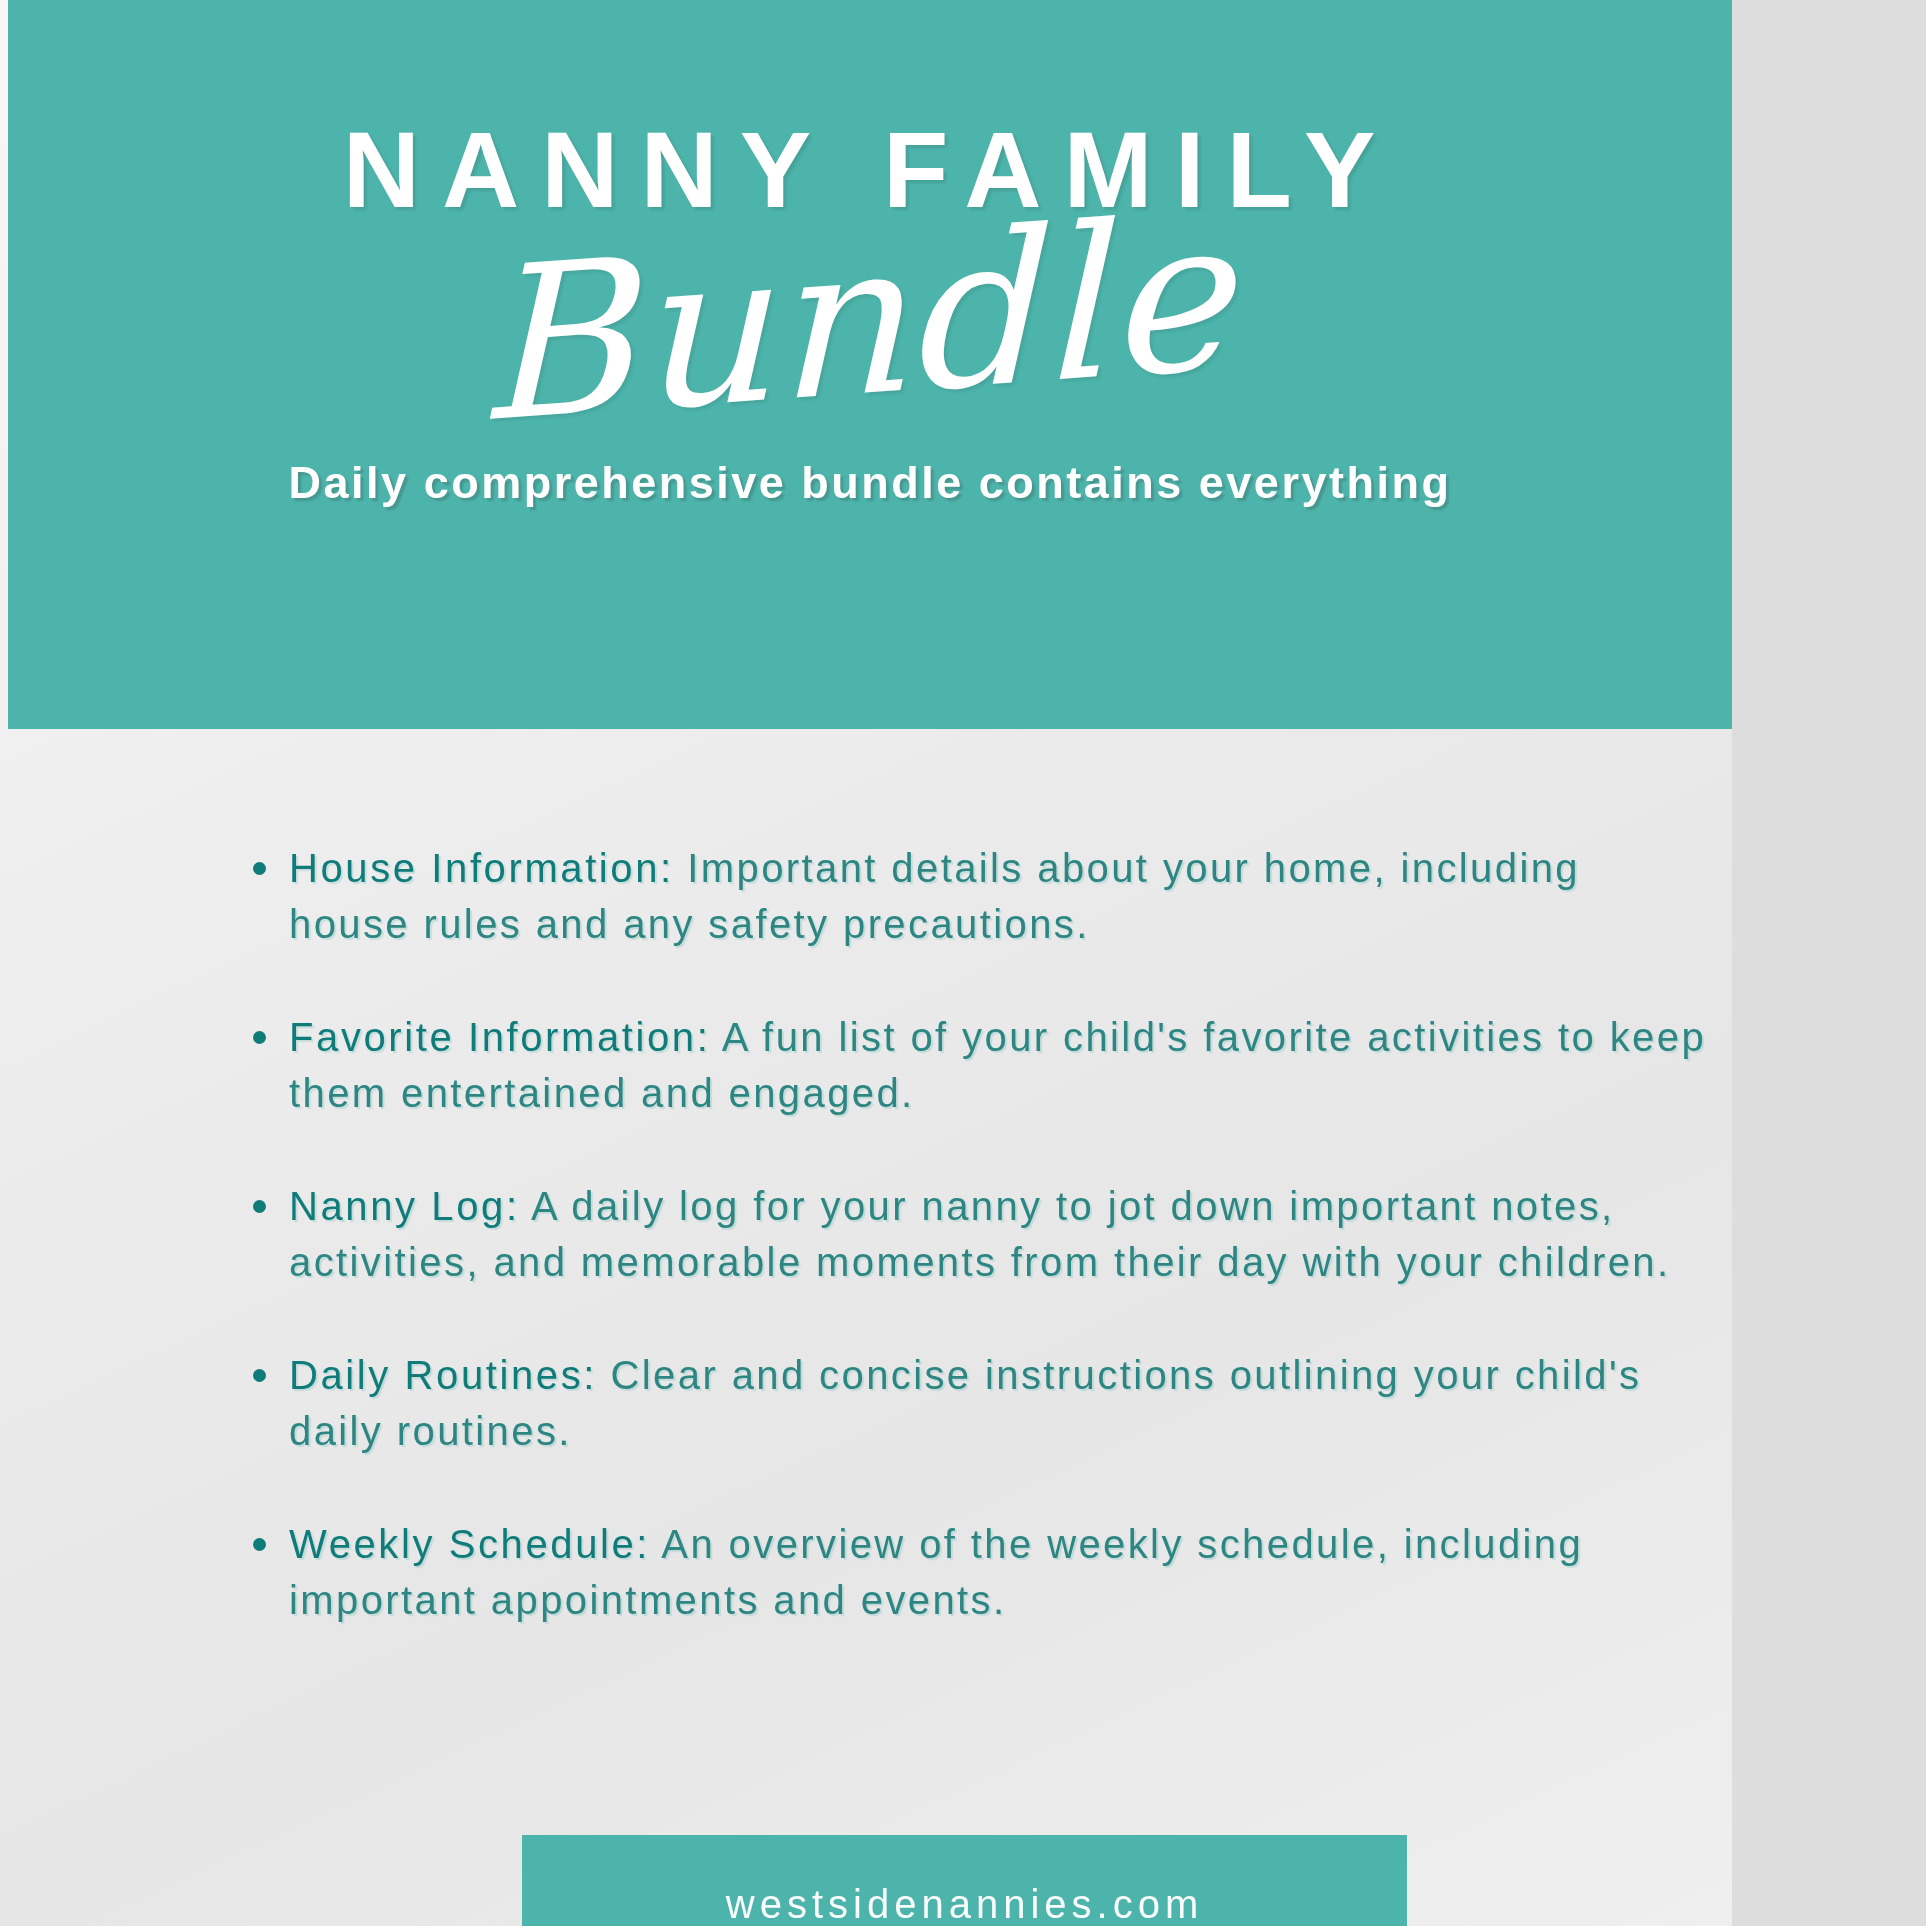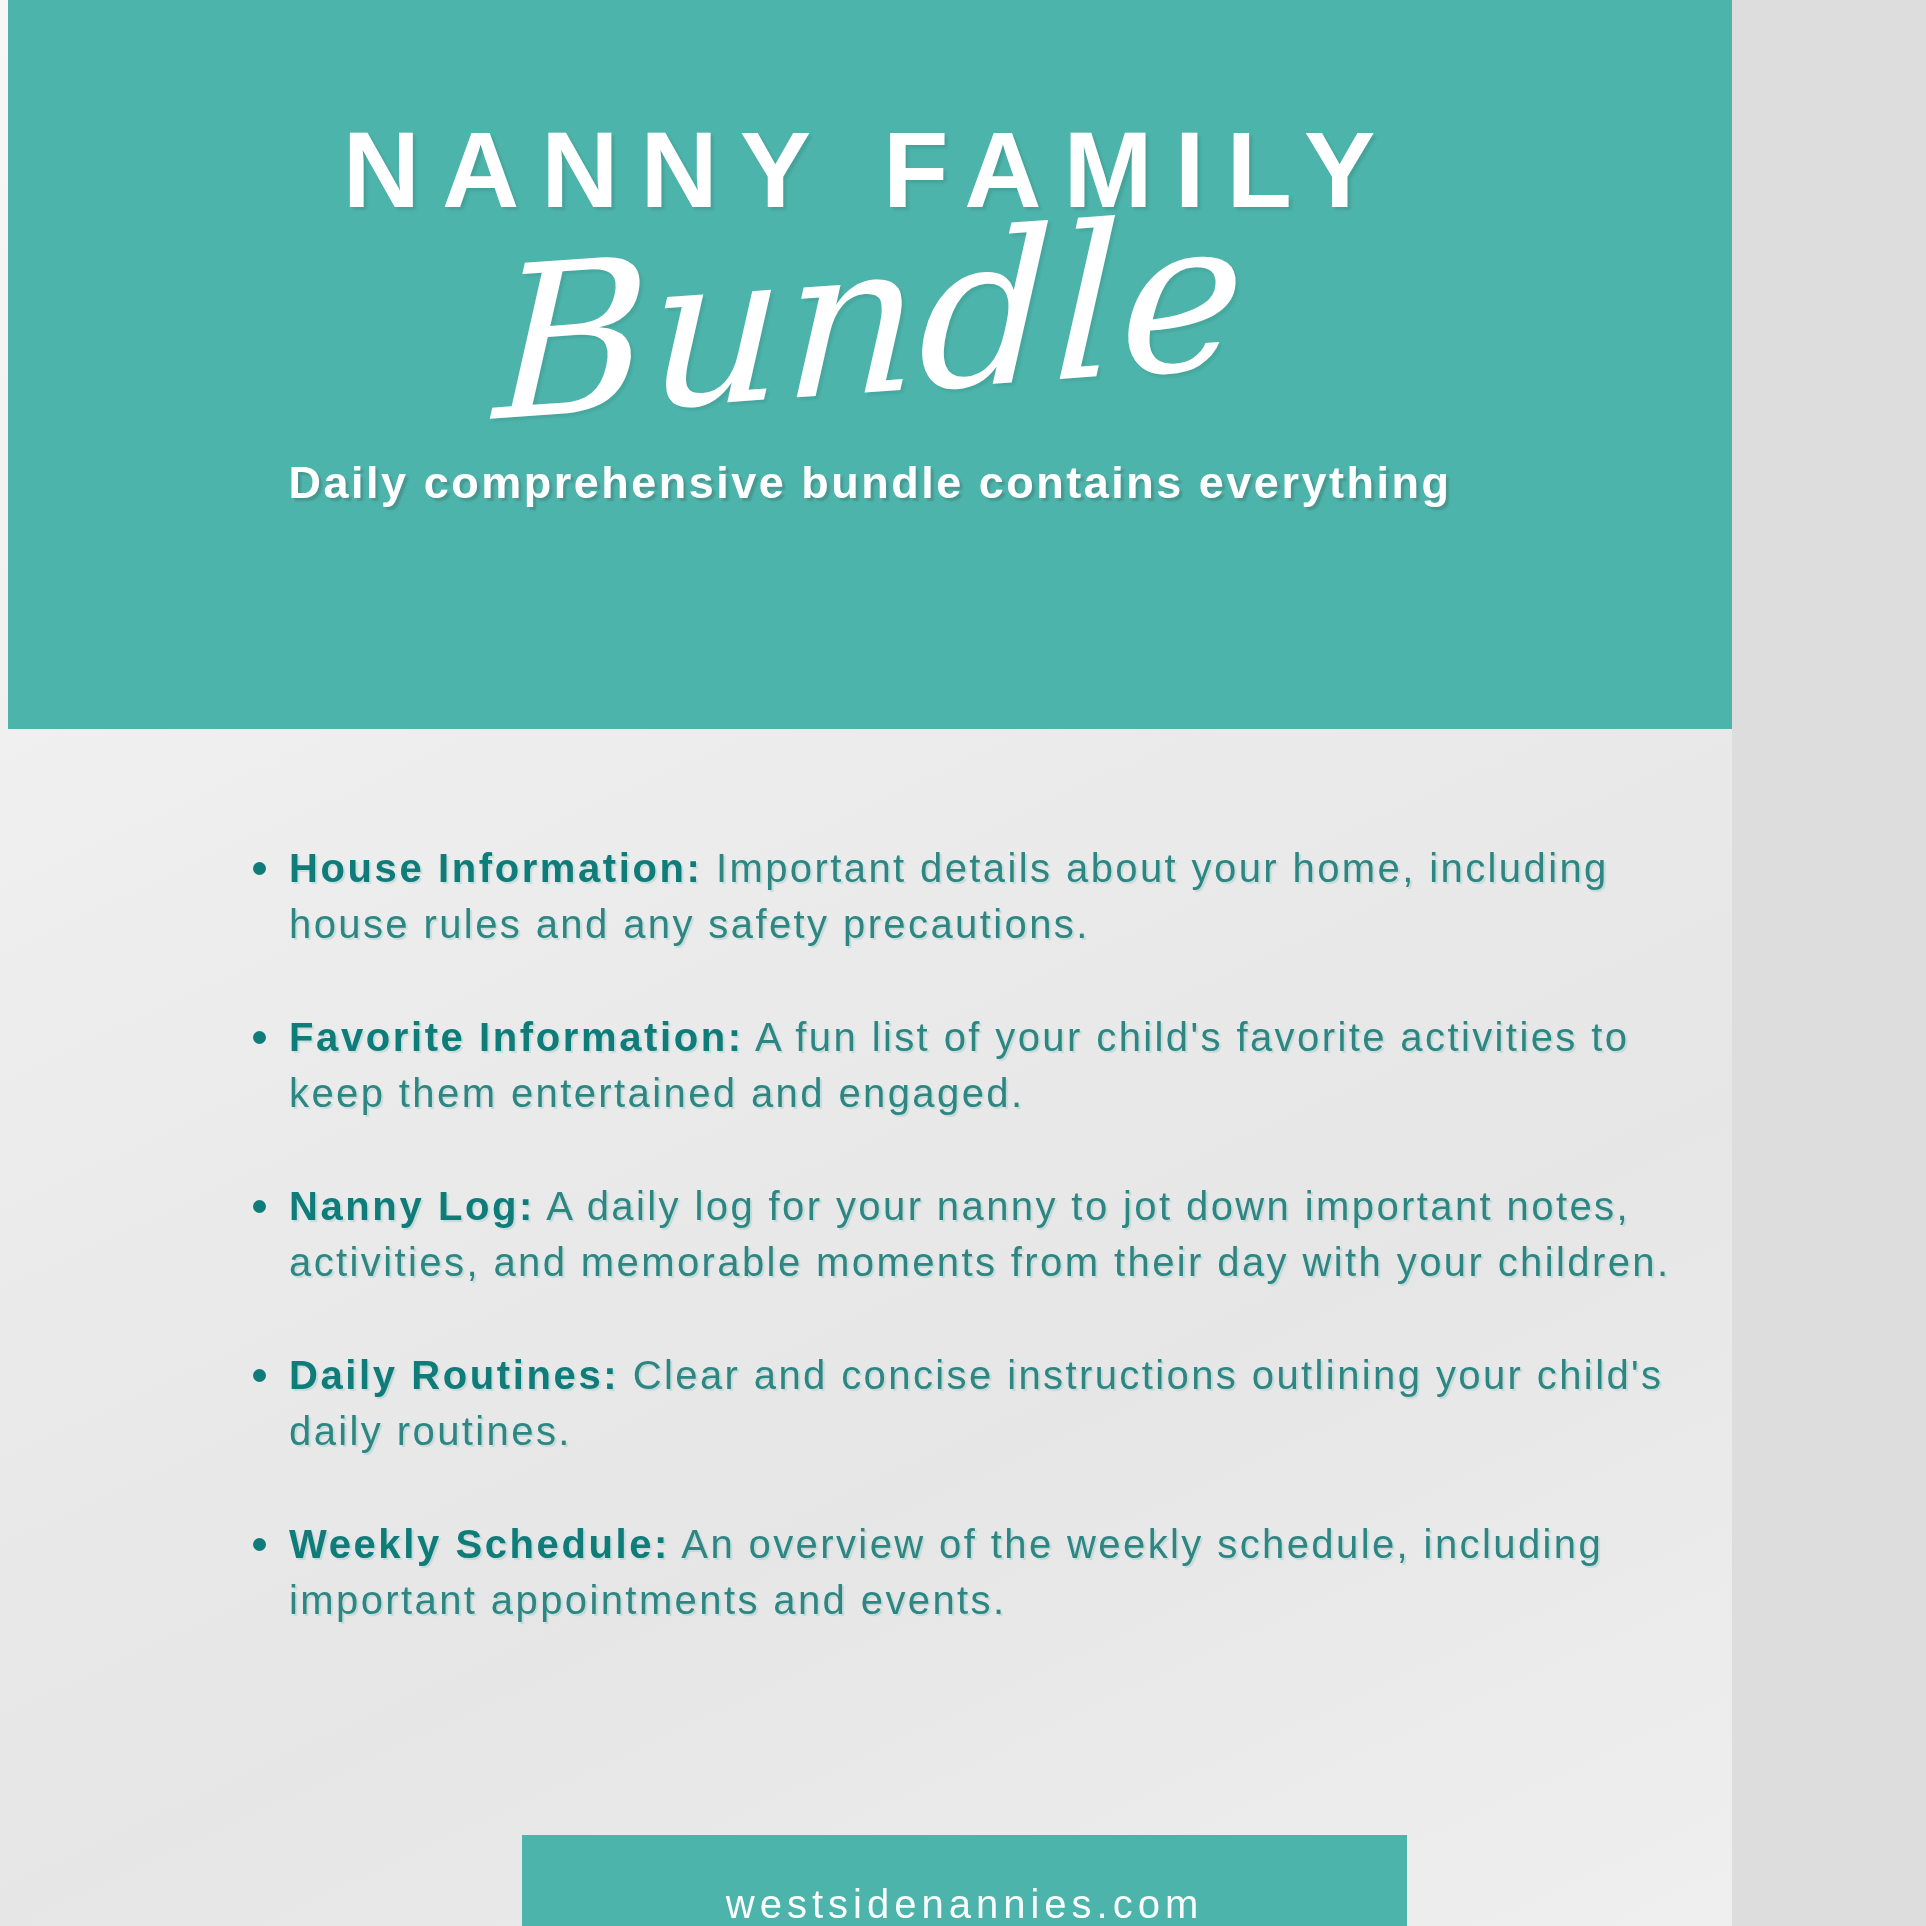--- a/index.html
+++ b/index.html
@@ -85,21 +85,21 @@
     content:"";
     position:absolute;
     left:0;
     top:22px;
     width:13px;
     height:13px;
     border-radius:50%;
     background:var(--body-text-bold,#107c7a);
   }
   .item-label{
-    font-weight:700;
+    font-weight:400;
     color:var(--body-text-bold,#107c7a);
     letter-spacing:2.6px;
   }
   
   .footer{
     position:absolute;
     left:522px;
     bottom:0;
     width:885px;
     height:92px;

